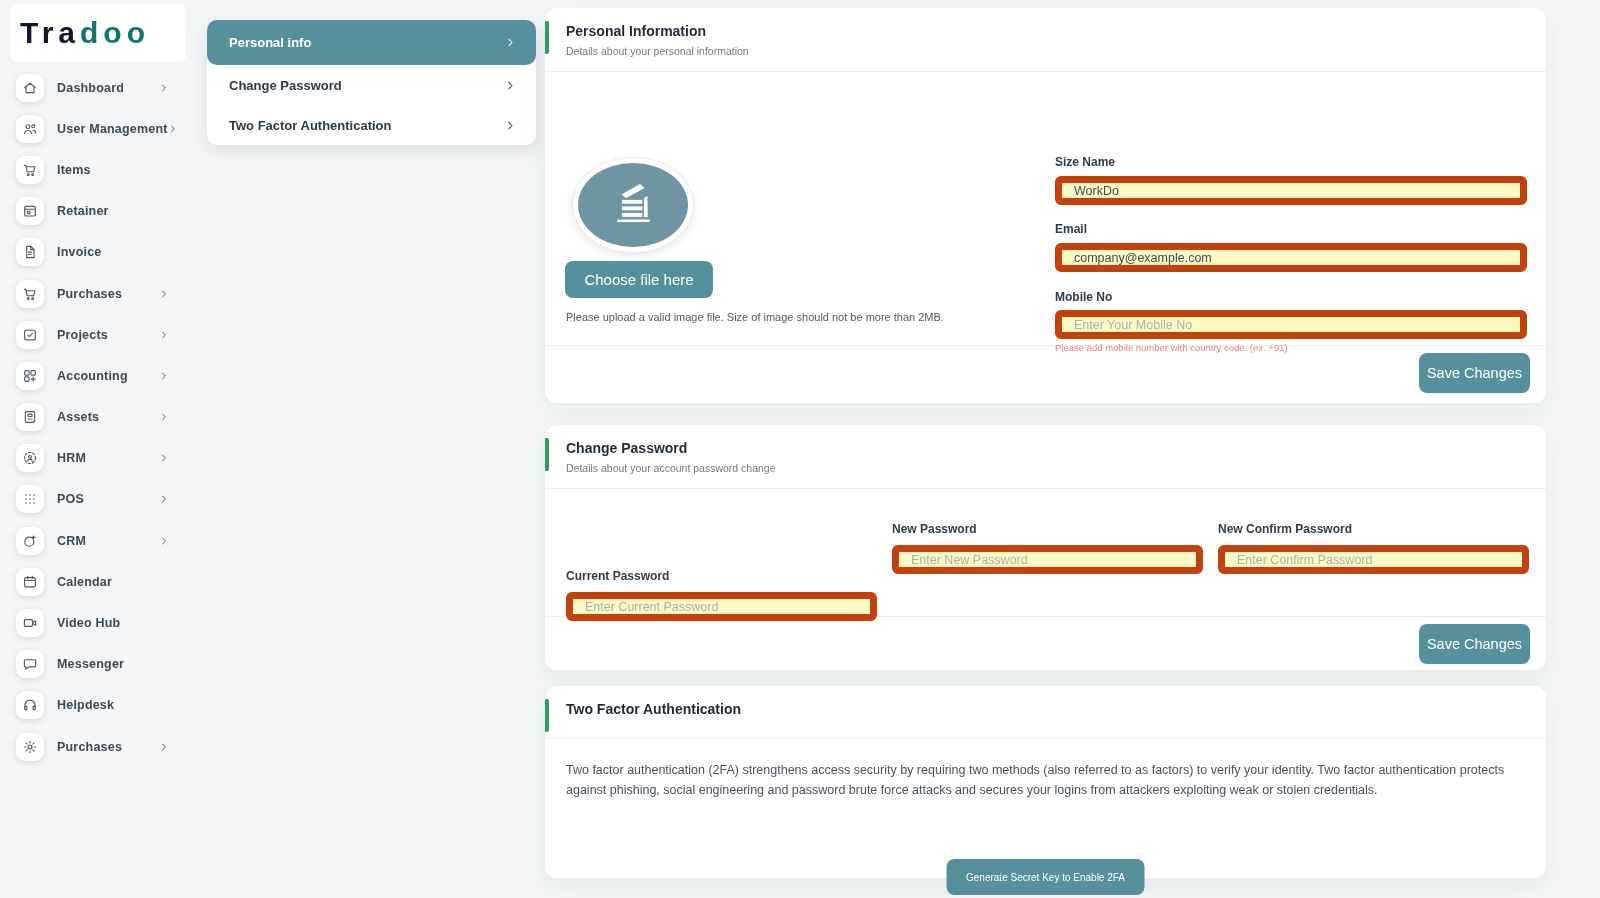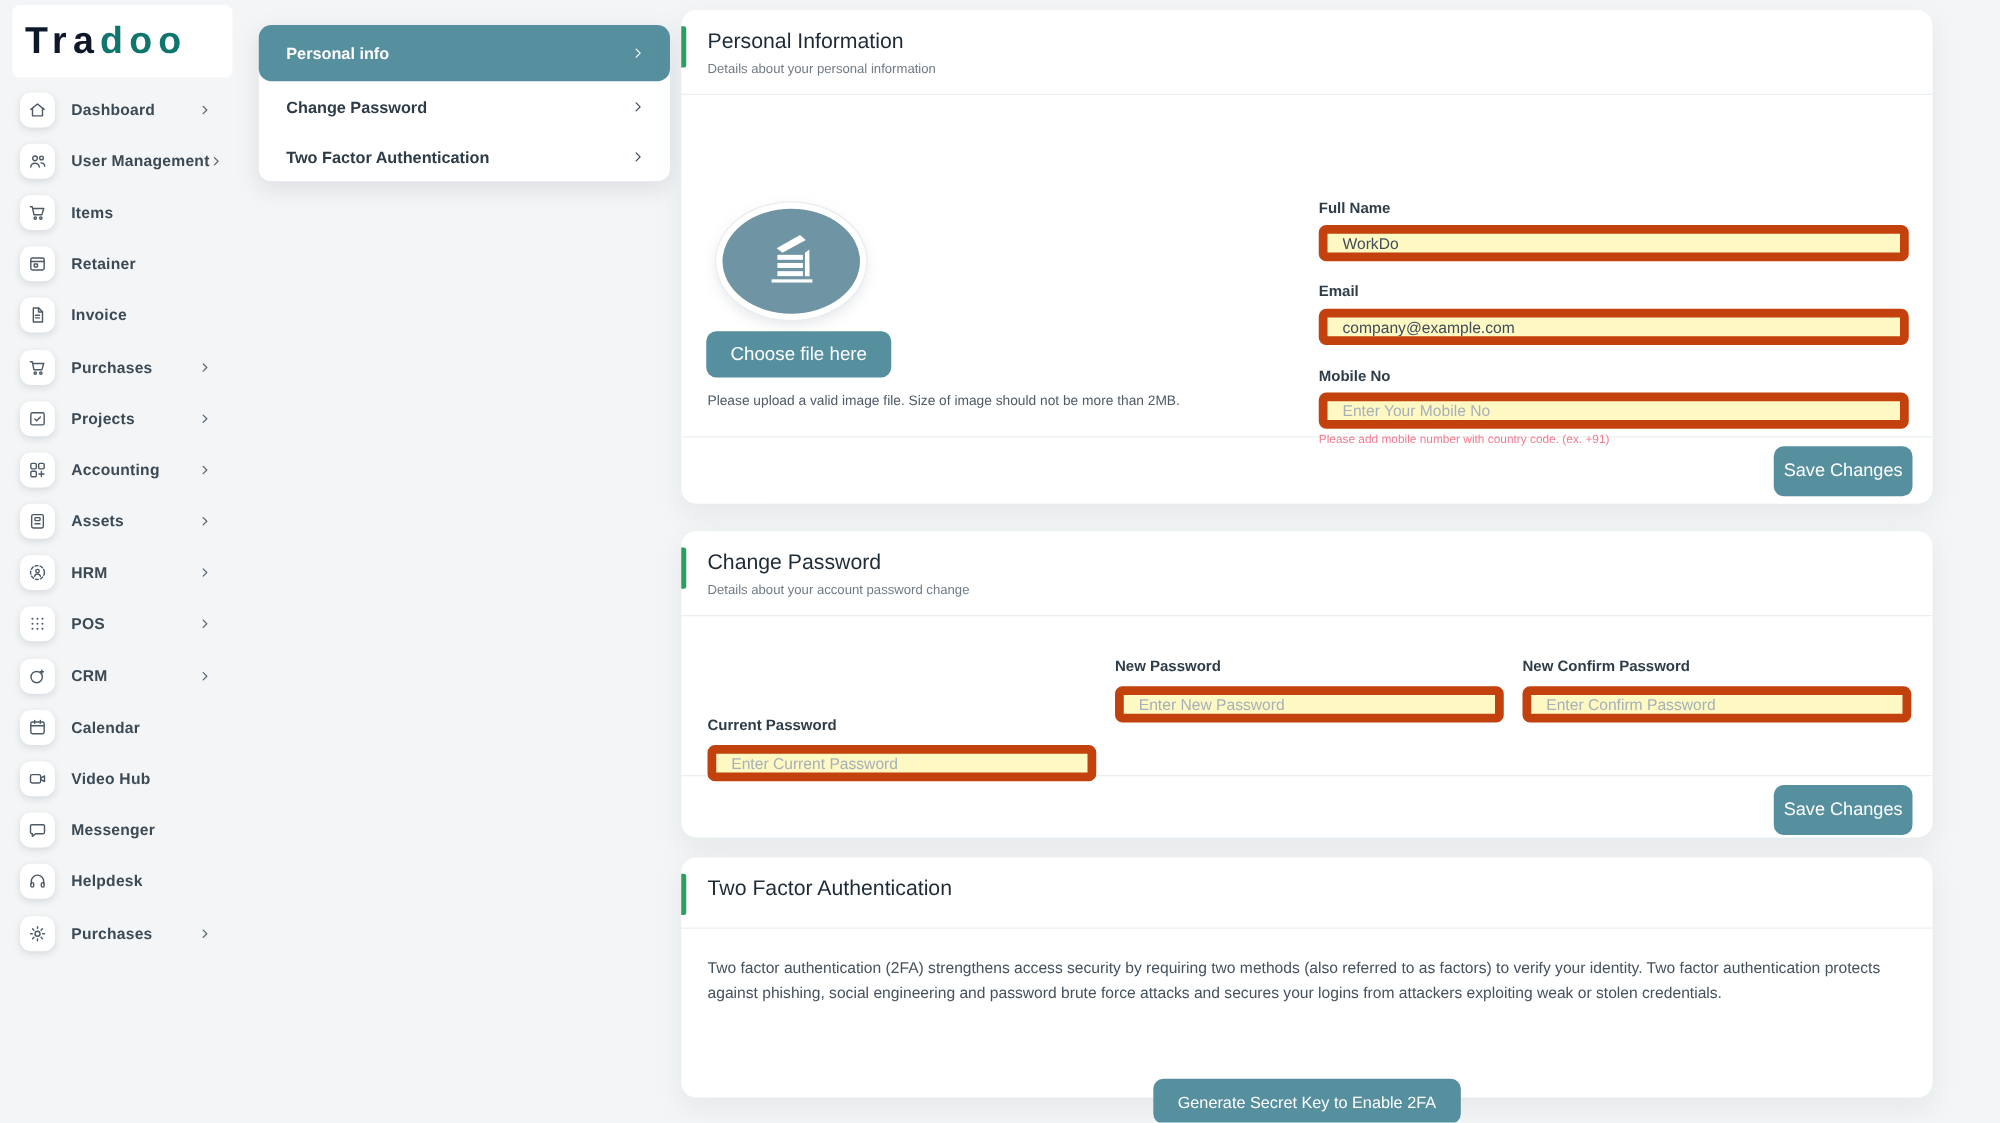--- a/index.html
+++ b/index.html
@@ -56,21 +56,21 @@
   .card {
     position:absolute; left:545px; width:1001px; background:#fff;
     border-radius:12px; box-shadow:0 8px 22px rgba(150,160,170,.14);
   }
   #card-personal { top:8px;  height:395px; }
   #card-password { top:425px; height:245px; }
   #card-twofa    { top:686px; height:192px; }
 
   .card-header { position:relative; padding:15px 20px 0 21px; }
   .accent-bar { position:absolute; left:0; top:13px; width:4px; height:33px; background:#2e9e60; border-radius:0 2px 2px 0; }
-  .card-title { font-size:17px; font-weight:400; color:#1e2b36; }
+  .card-title { font-size:14px; font-weight:700; color:#1e2b36; }
   .card-subtitle { font-size:10.5px; color:#707b86; margin-top:6px; }
   .divider { border-top:1px solid #eceff1; }
 
   
   .p-body { position:relative; height:273px; }
   .avatar-ring {
     position:absolute; left:28px; top:86px; width:120px; height:94px;
     border-radius:50%; background:#fff;
     box-shadow:0 0 0 1px #e9edef, 0 4px 10px rgba(150,160,170,.25);
     display:flex; align-items:center; justify-content:center;
@@ -106,21 +106,21 @@
   
   .pw-body { position:relative; height:127px; }
   .pw-group { position:absolute; top:33px; width:311px; }
   .pw-group .field-label { display:block; margin-bottom:9px; }
   .pw-0 { left:21px;margin-top:47px; } .pw-1 { left:347px; } .pw-2 { left:673px; }
   .pw-footer { position:relative; height:58px; }
 
   
   .tf-body { position:relative; height:133px; }
   .tf-text { position:absolute; left:21px; top:21px; width:960px; font-size:12.5px; color:#46525e; line-height:1.6; }
-  .tf-btn { position:absolute; left:50%; transform:translateX(-50%); top:120px; height:36px; padding:0 20px; font-size:13px; white-space:nowrap; }
+  .tf-btn { position:absolute; left:50%; transform:translateX(-50%); top:120px; height:36px; padding:0 20px; font-size:10px; white-space:nowrap; }
 </style>
 </head>
 <body>
 
 <div class="logo-box">
   <span class="logo-text">
     <span class="logo-teal">Tra</span><span class="logo-yellow">doo</span>
   </span>
 </div>
 
@@ -395,21 +395,21 @@
             <polygon points="33.4,18.2 36.4,16 36.6,34.2 33.4,34.2"></polygon>
             <rect x="10.5" y="36.4" width="28" height="2.2"></rect>
           </g>
         </svg>
       </div>
     </div>
     <button class="btn choose-btn">Choose file here</button>
     <div class="upload-note">Please upload a valid image file. Size of image should not be more than 2MB.</div>
 
     <div class="form-right">
-      <label class="field-label lbl-fullname">Full Name</label>
+      <label class="field-label lbl-fullname">Size Name</label>
       <input class="text-input inp-fullname" type="text" value="WorkDo" style="">
       <label class="field-label lbl-email">Email</label>
       <input class="text-input inp-email" type="text" value="company@example.com" style="">
       <label class="field-label lbl-mobile">Mobile No</label>
       <input class="text-input inp-mobile" type="text" placeholder="Enter Your Mobile No" style="">
       <div class="mobile-error">Please add mobile number with country code. (ex. +91)</div>
     </div>
   </div>
   <div class="divider"></div>
   <div class="card-footer">

